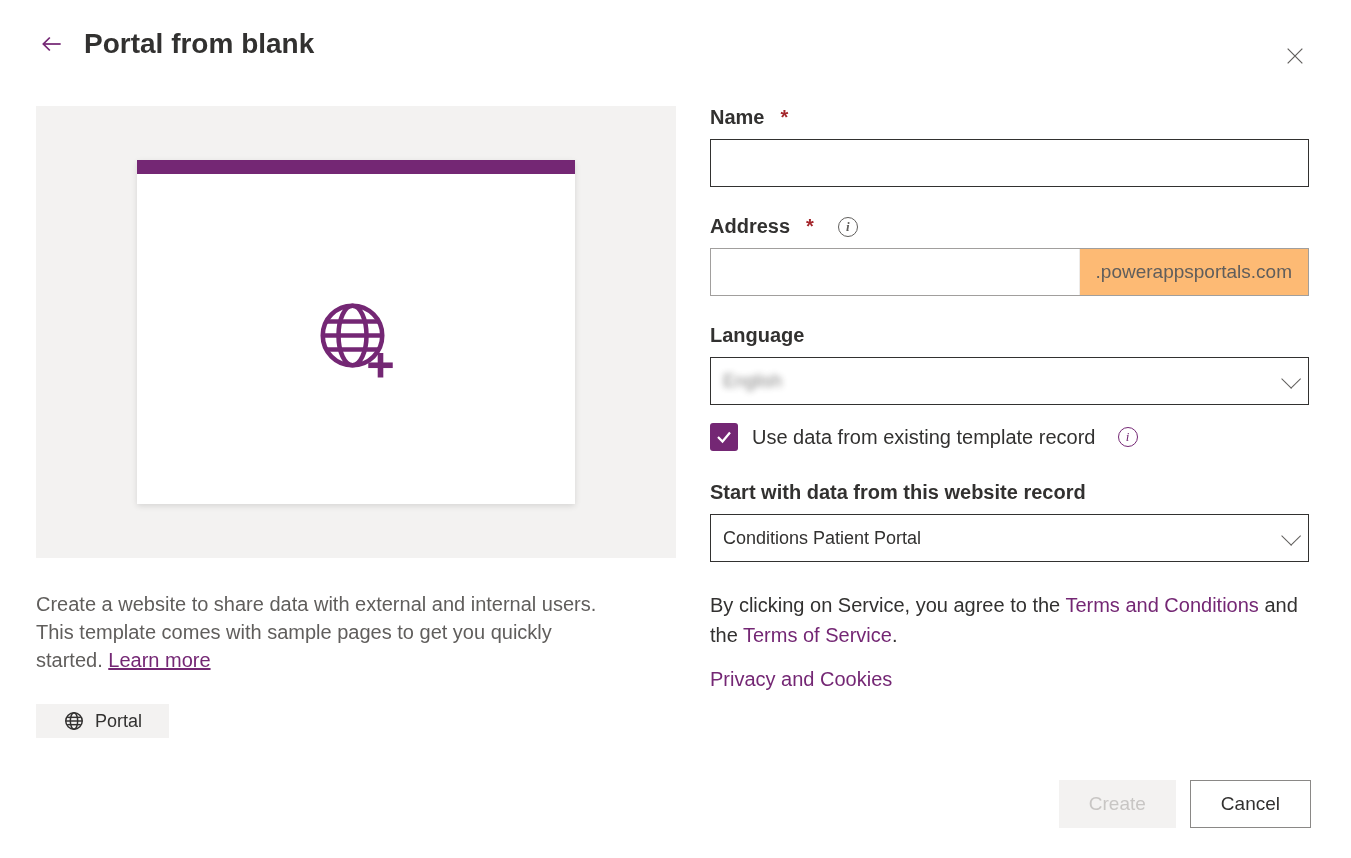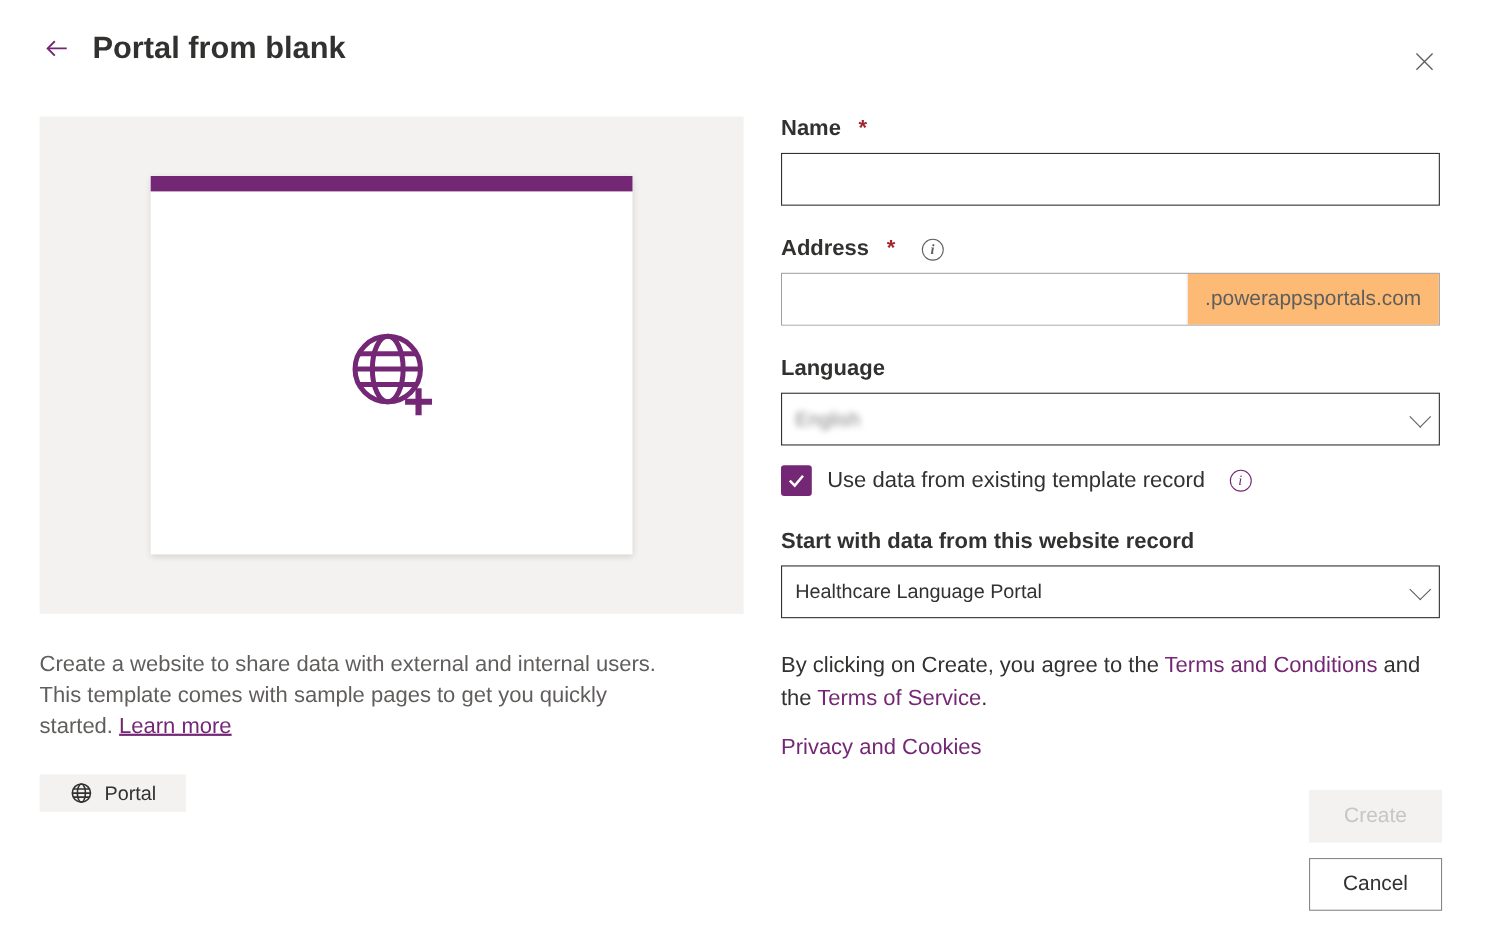--- a/index.html
+++ b/index.html
@@ -220,21 +220,20 @@
     font-size: 20px;
     color: #742774;
     cursor: pointer;
   }
   .footer {
     position: absolute;
     right: 40px;
     bottom: 30px;
     display: flex;
     gap: 14px;
-    flex-direction: column;
   }
   .btn {
     height: 48px;
     padding: 0 30px;
     font-size: 19px;
     display: flex;
     align-items: center;
     justify-content: center;
     cursor: pointer;
   }
@@ -348,27 +347,27 @@
         </div>
         <span>Use data from existing template record</span>
         <span class="info-icon purple">i</span>
       </div>
 
       <div class="field">
         <div class="label">
           <span>Start with data from this website record</span>
         </div>
         <div class="select">
-          <span class="sel-val">Healthcare Language Portal</span>
+          <span class="sel-val">Conditions Patient Portal</span>
           <span class="chevron"></span>
         </div>
       </div>
 
       <div class="agree">
-        <span>By clicking on Create, you agree to the </span><span class="link">Terms and Conditions</span><span> and the </span><span class="link">Terms of Service</span><span>.</span>
+        <span>By clicking on Service, you agree to the </span><span class="link">Terms and Conditions</span><span> and the </span><span class="link">Terms of Service</span><span>.</span>
       </div>
 
       <div class="privacy">Privacy and Cookies</div>
 
     </div>
   </div>
 
   <div class="footer">
     <div class="btn btn-create">Create</div>
     <div class="btn btn-cancel">Cancel</div>

